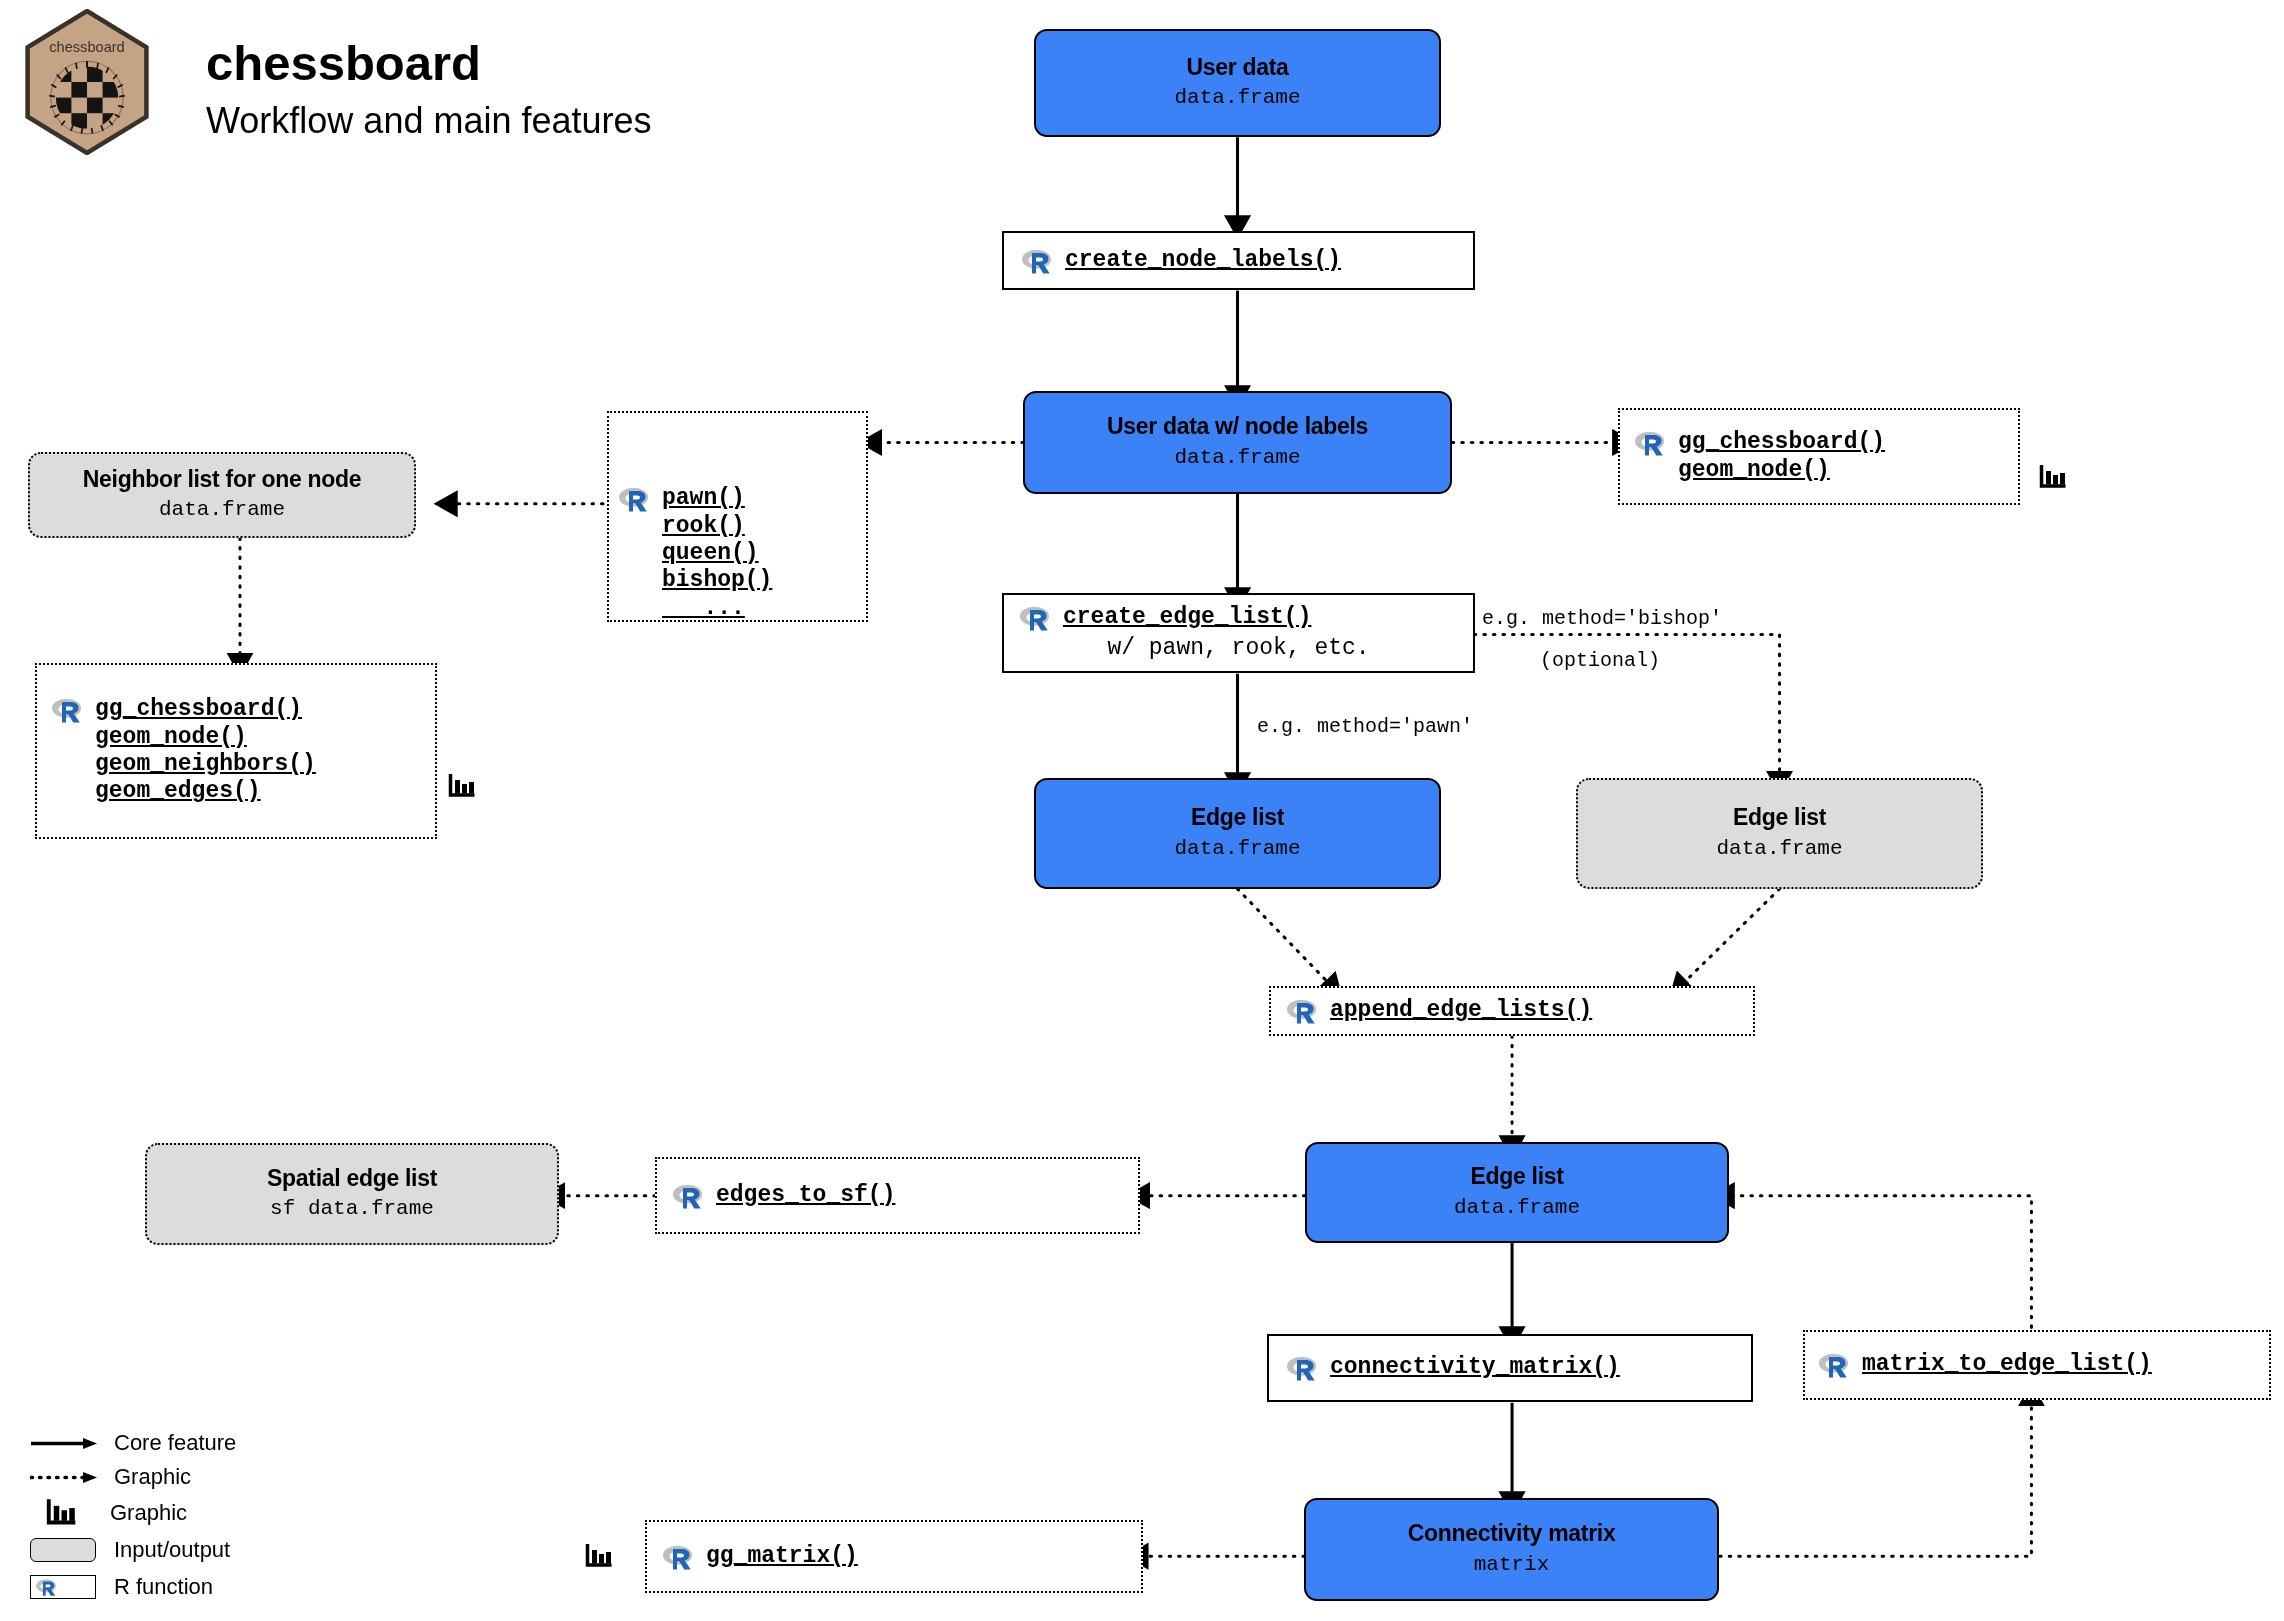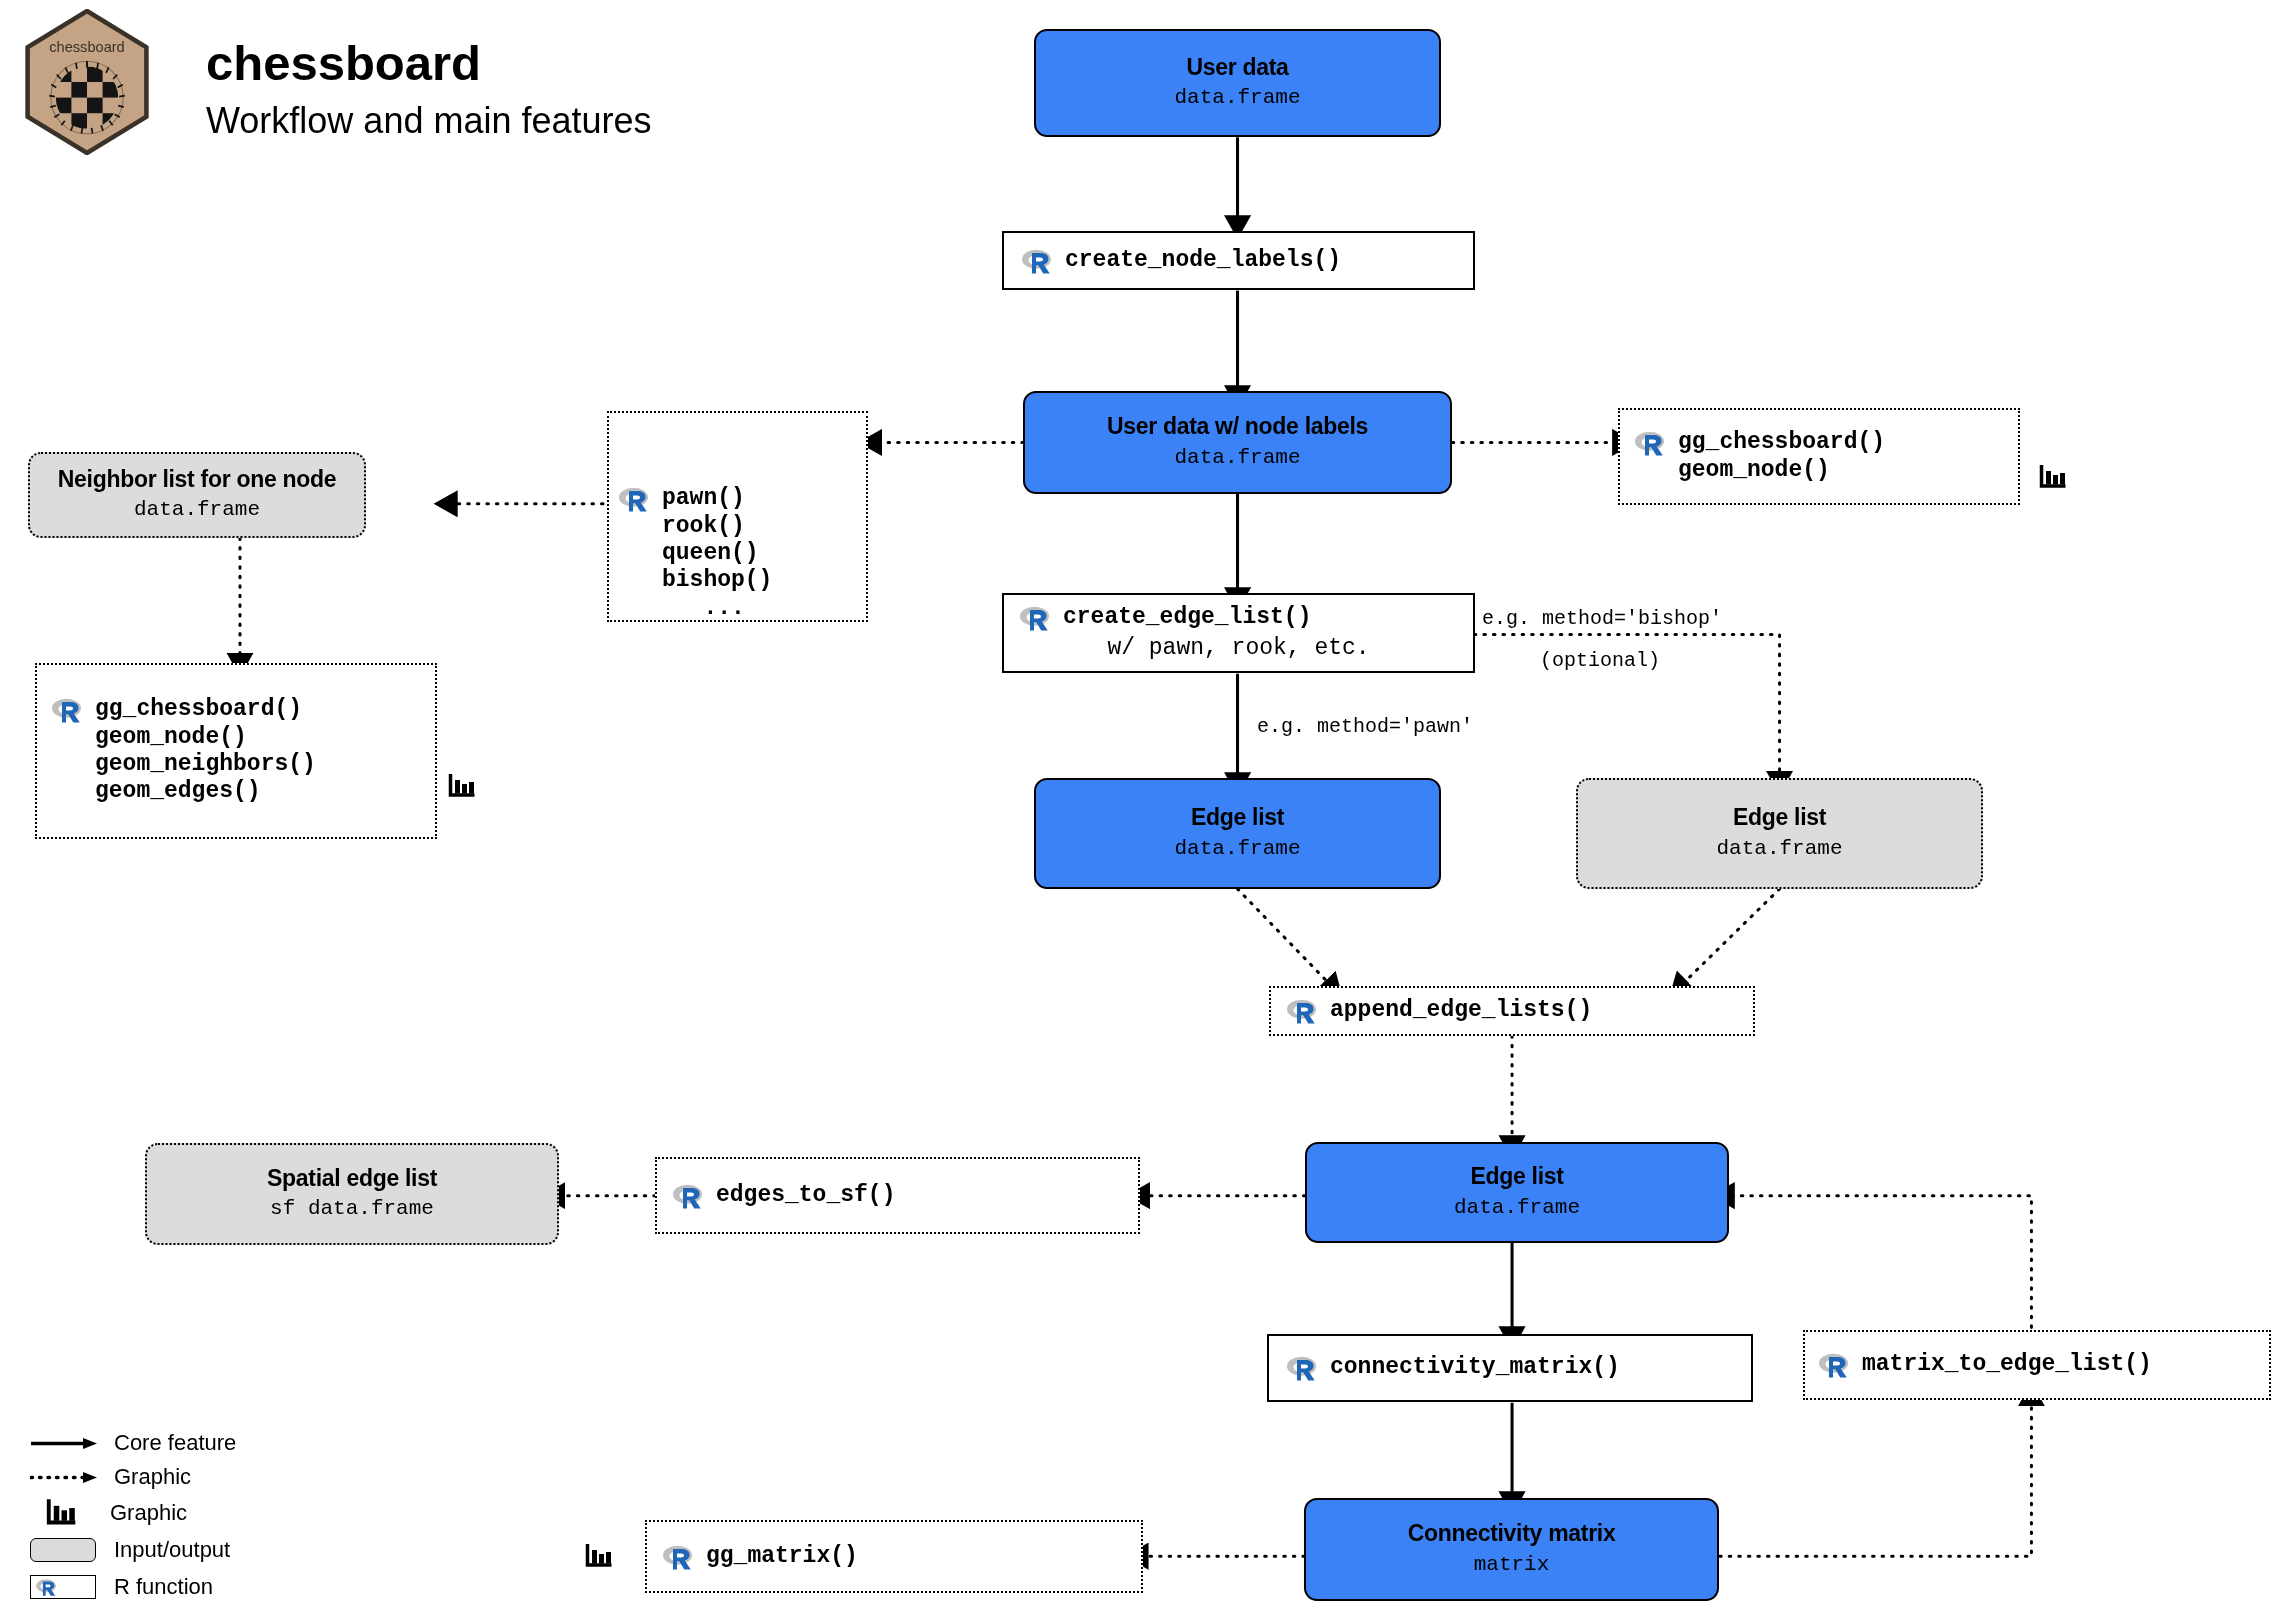--- a/index.html
+++ b/index.html
@@ -19,21 +19,21 @@
           outline:none;}
   .io.opt::before{content:"";position:absolute;inset:0;border:2.5px dotted #000;border-radius:13px;pointer-events:none;}
 
   .fn{background:#ffffff;border:2px solid #000;}
   .fn.opt{border:0;background:#ffffff;}
   .fn.opt::before{content:"";position:absolute;inset:0;border:2.5px dotted #000;pointer-events:none;}
 
   .title{font-family:"Liberation Sans", sans-serif;font-weight:bold;font-size:23px;line-height:1.1;letter-spacing:-0.3px;}
   .sub{font-family:"Liberation Mono", monospace;font-size:21px;line-height:1.25;margin-top:5px;}
 
-  .fnrow{display:flex;align-items:flex-start;gap:13px;padding-left:17px;width:100%;box-sizing:border-box;}
+  .fnrow{display:flex;align-items:flex-start;gap:13px;padding-left:17px;width:100%;box-sizing:border-box;text-decoration:underline;}
   .fnlist{font-family:"Liberation Mono", monospace;font-weight:bold;font-size:23px;
           line-height:1.19;text-align:left;white-space:pre;}
   .fnlist.note{font-weight:normal;}
 
   
   .rlogo{flex:0 0 auto;width:31px;height:26px;position:relative;margin-top:1px;}
   .rlogo svg{display:block;width:31px;height:26px;}
 
   
   .gicon{position:absolute;width:28px;height:26px;}
@@ -228,21 +228,21 @@
   </div>
   <span class="gicon" style="left:2039px;top:464px;">
     <svg viewBox="0 0 56 52">
         <path d="M5 2 v42 h48" stroke="#000" stroke-width="7" fill="none"></path>
         <rect x="14" y="14" width="10" height="27"></rect>
         <rect x="28" y="22" width="10" height="19"></rect>
         <rect x="42" y="18" width="10" height="23"></rect>
       </svg>
   </span>
 
-  <div class="node io opt" style="left:28px;top:452px;width:338px;height:86px;">
+  <div class="node io opt" style="left:28px;top:452px;width:388px;height:86px;">
     <div class="title">Neighbor list for one node</div>
     <div class="sub">data.frame</div>
   </div>
 
   <div class="node fn opt" style="left:35px;top:663px;width:402px;height:176px;align-items:flex-start;justify-content:center;">
     <div class="fnrow" style="padding-left:16px;">
       <span class="rlogo">
         <svg viewBox="0 0 124 104">
             <ellipse cx="62" cy="45" rx="58" ry="38" fill="#BFBFBF"></ellipse>
             <ellipse cx="62" cy="49" rx="32" ry="20" fill="#fff"></ellipse>

